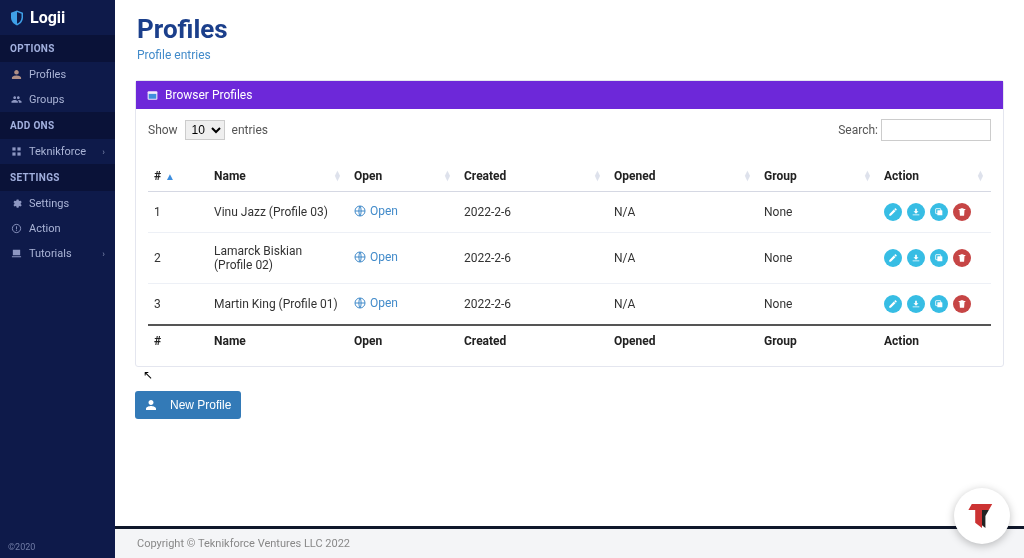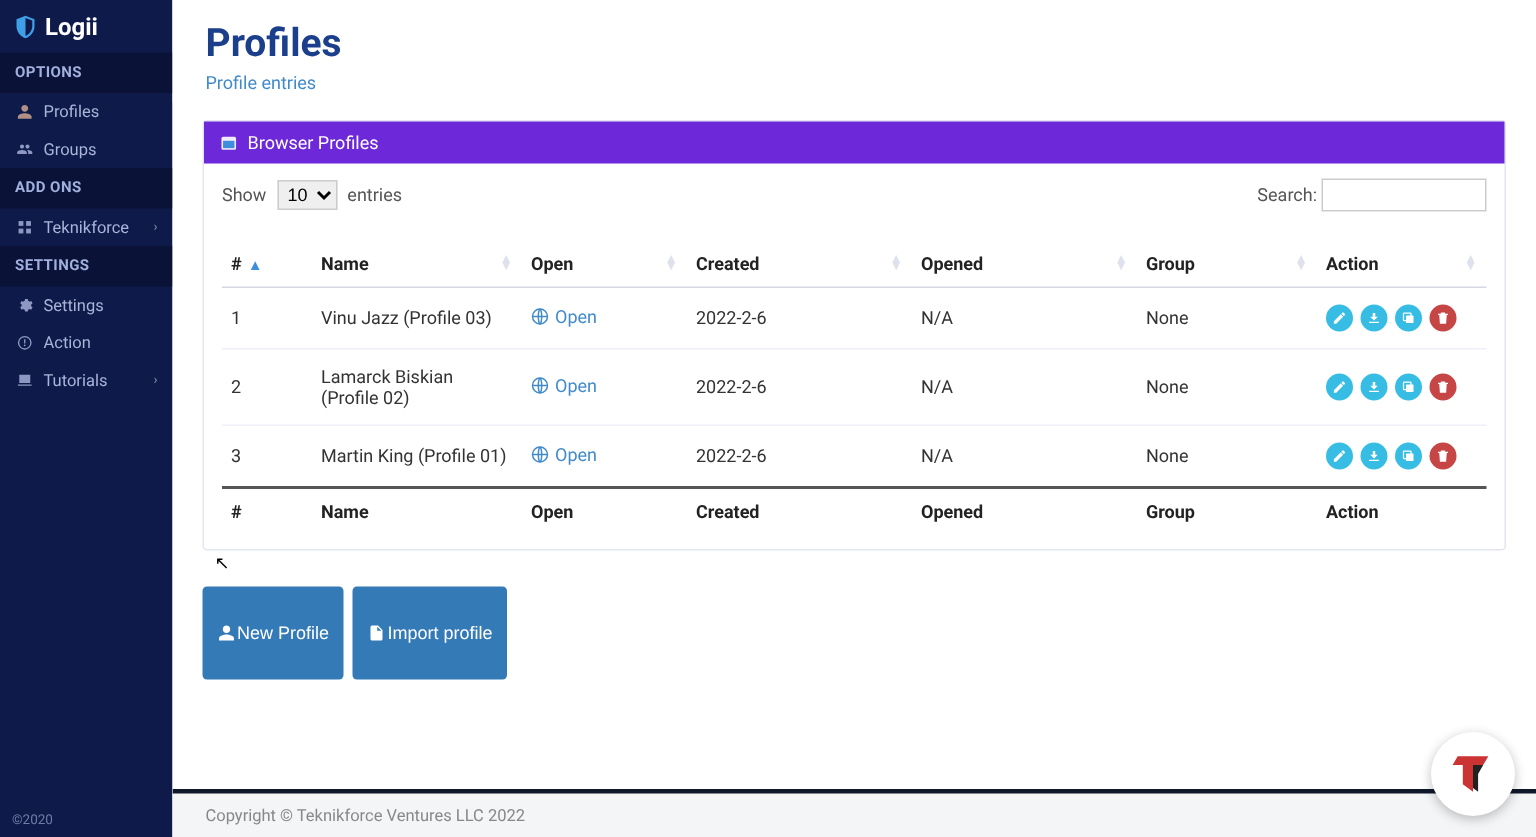--- a/index.html
+++ b/index.html
@@ -240,24 +240,24 @@
     margin: 12px 20px;
     display: flex;
     gap: 6px;
   }
   .btn {
     background: #337ab7;
     color: #fff;
     border: none;
     border-radius: 3px;
     font-size: 12px;
-    padding: 24px 10px;
+    padding: 7px 10px;
     display: inline-flex;
     align-items: center;
-    gap: 1px;
+    gap: 13px;
     cursor: pointer;
     text-align: center;
   }
 
   .main-spacer { flex:1; }
   .page-footer {
     font-size: 11px;
     color: #888;
     padding: 8px 22px;
     background:#f4f5f7;
@@ -526,26 +526,20 @@
       </div>
     </div>
 
     <div class="btn-row">
       <button class="btn">
         <svg width="12" height="12" viewBox="0 0 24 24">
             <path fill="#fff" d="M12 12c2.8 0 5-2.2 5-5s-2.2-5-5-5-5 2.2-5 5 2.2 5 5 5zm0 2c-3.3 0-10 1.7-10 5v3h20v-3c0-3.3-6.7-5-10-5z"></path>
           </svg>
         <span>New Profile</span>
       </button>
-      <button class="btn">
-        <svg width="12" height="12" viewBox="0 0 24 24">
-            <path fill="#fff" d="M14 2H6a2 2 0 00-2 2v16a2 2 0 002 2h12a2 2 0 002-2V8l-6-6zM13 9V3.5L18.5 9H13z"></path>
-          </svg>
-        <span>Import profile</span>
-      </button>
     </div>
 
     <div class="main-spacer"></div>
     <div class="page-footer">Copyright © Teknikforce Ventures LLC 2022</div>
   </main>
 </div>
 
 <div class="cursor-img">↖</div>
 
 <div class="float-badge">

